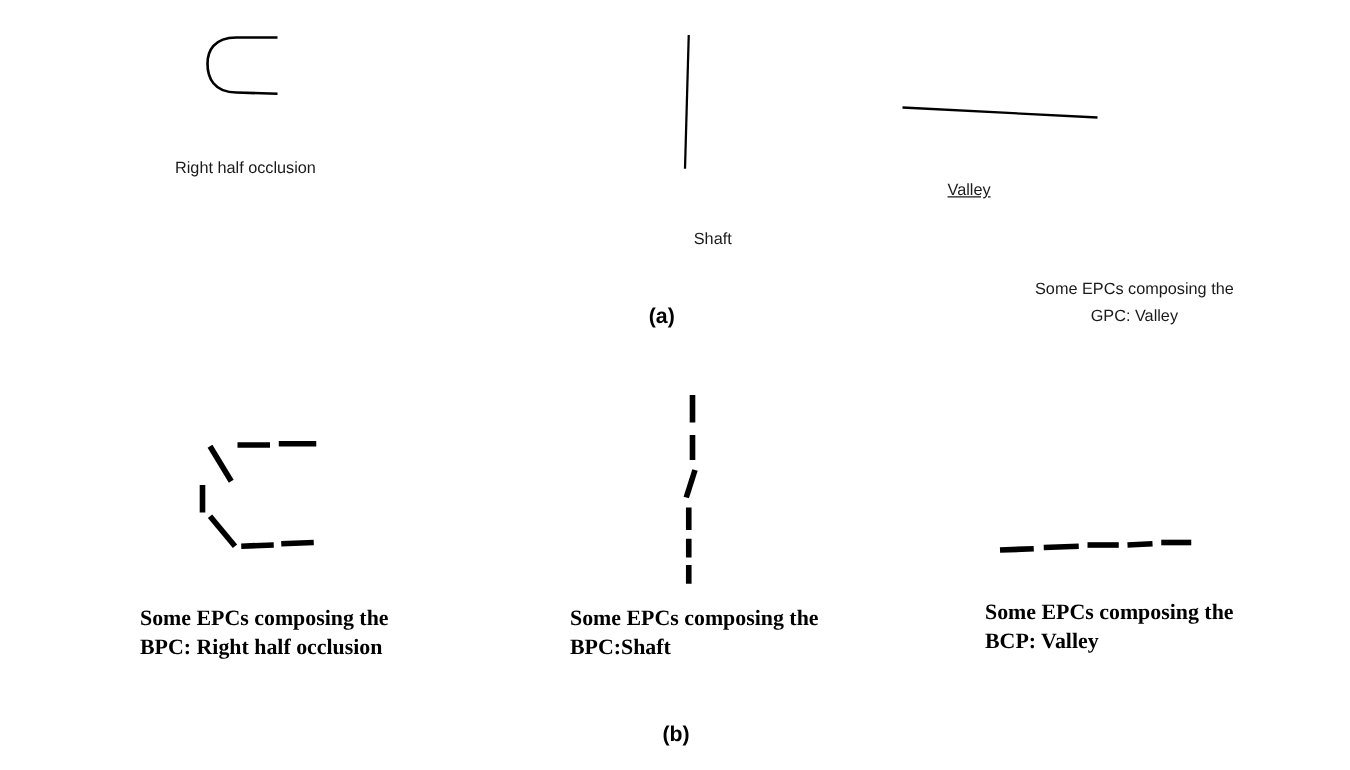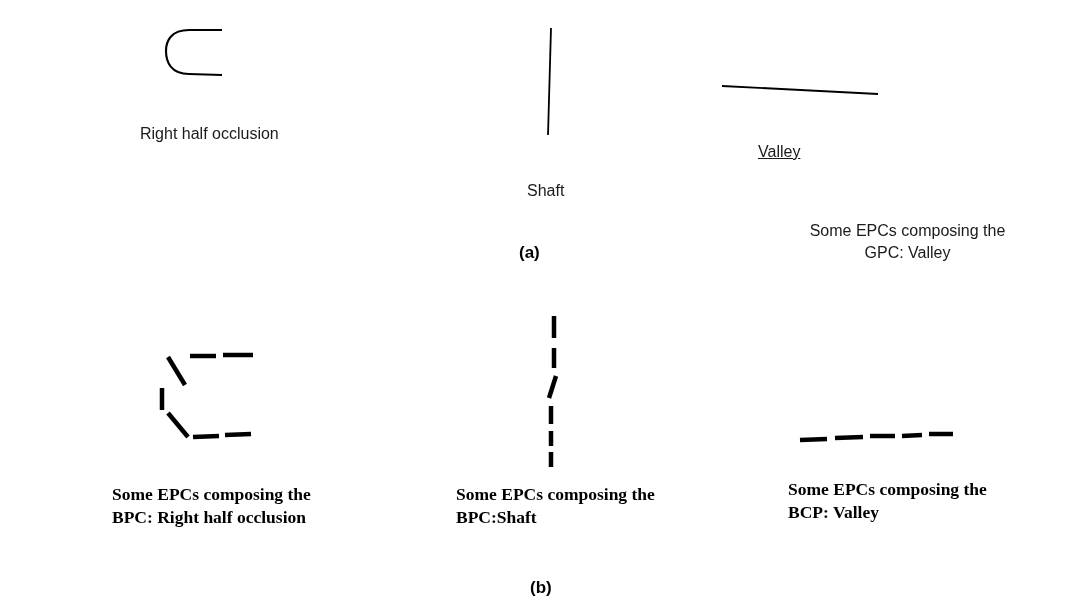--- a/index.html
+++ b/index.html
@@ -12,21 +12,21 @@
     width: 1080px;
     height: 616px;
     background: #ffffff;
     overflow: hidden;
     font-family: "Liberation Sans", sans-serif;
     color: #1a1a1a;
   }
   .caption {
     position: absolute;
     font-family: "Liberation Sans", sans-serif;
-    font-size: 16px;
+    font-size: 13px;
     color: #1a1a1a;
     line-height: 22px;
     white-space: pre-line;
   }
   .caption.centered { text-align: center; }
   .caption.bold-serif {
     font-family: "Liberation Serif", serif;
     font-weight: bold;
     font-size: 17.5px;
     line-height: 23px;
@@ -55,21 +55,21 @@
 <div id="figure">
 
   <svg class="stroke-svg" style="left:165px; top:25px; width:70px; height:55px;" viewBox="0 0 70 55">
     <path d="M 57 5 L 24 5 C 6 5, 1 16, 1 26 C 1 37, 6 49, 24 49 L 57 50" stroke-width="2.1"></path>
   </svg>
   <div class="caption" style="left:140px; top:123px;">Right half occlusion</div>
 
   <svg class="stroke-svg" style="left:540px; top:24px; width:30px; height:120px;" viewBox="0 0 30 120">
     <line x1="11" y1="4" x2="8" y2="111" stroke-width="1.8"></line>
   </svg>
-  <div class="caption" style="left:527px; top:180px;">Shaft</div>
+  <div class="caption" style="left:555px; top:180px;">Shaft</div>
 
   <svg class="stroke-svg" style="left:718px; top:78px; width:170px; height:24px;" viewBox="0 0 170 24">
     <line x1="4" y1="8" x2="160" y2="16" stroke-width="1.9"></line>
   </svg>
   <div class="caption" style="left:758px; top:141px;text-decoration:underline;">Valley</div>
 
   <div class="caption centered" style="left:780px; top:220px; width:255px;">Some EPCs composing the
 GPC: Valley</div>
 
   <div class="panel-label" style="left:519px; top:243px;">(a)</div>

